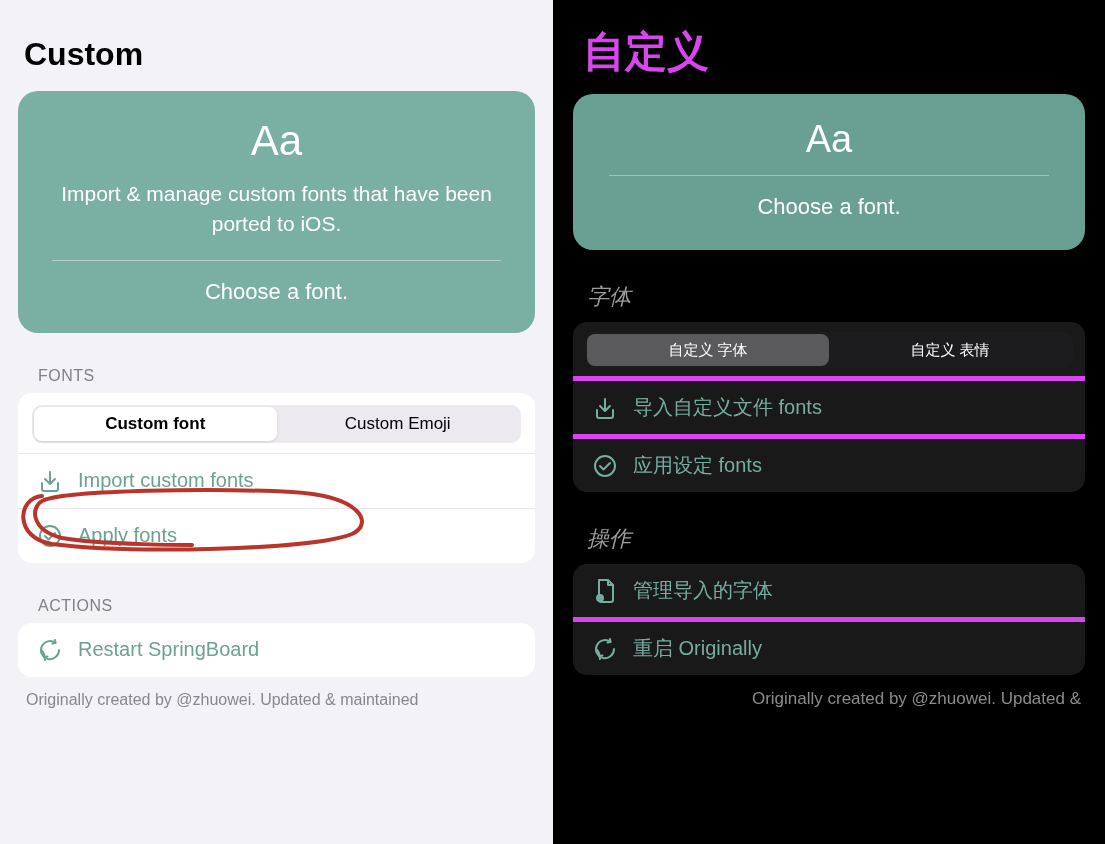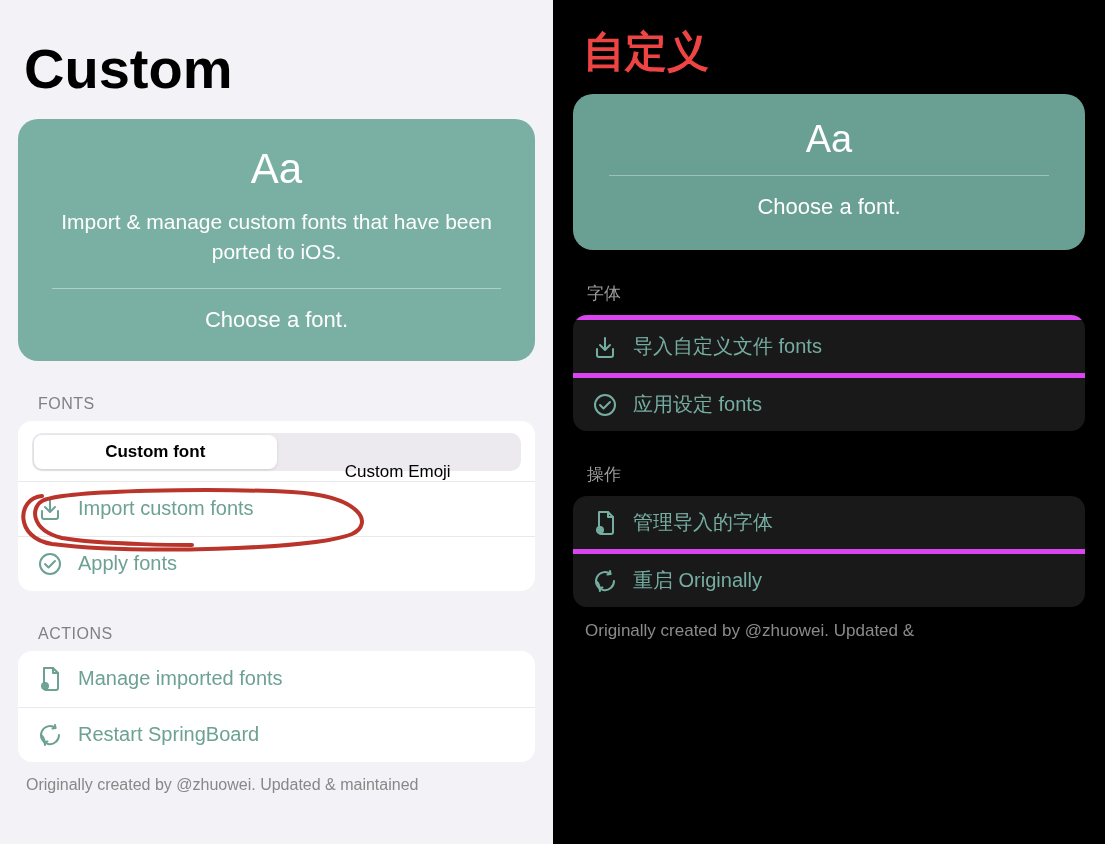--- a/index.html
+++ b/index.html
@@ -9,21 +9,21 @@
   
   .pane-left {
     width: 553px;
     height: 844px;
     background: #f2f2f7;
     padding: 0;
     overflow: hidden;
     position: relative;
   }
   .pane-left .title {
-    font-size: 56px;
+    font-size: 32px;
     font-weight: 800;
     color: #000;
     padding: 36px 24px 18px 24px;
   }
   .hero-left {
     margin: 0 18px 0 18px;
     background: #7ab0a3;
     border-radius: 20px;
     padding: 26px 34px 28px 34px;
     color: #fff;
@@ -47,21 +47,21 @@
     border-radius: 14px;
     overflow: hidden;
   }
 
   .seg-l {
     display: flex;
     background: #eceaee;
     border-radius: 10px;
     margin: 12px 14px 10px 14px;
     height: 38px;
-    align-items: flex-start;
+    align-items: flex-end;
     padding: 2px;
   }
   .seg-l .seg-item {
     flex: 1;
     text-align: center;
     font-size: 17px;
     font-weight: 600;
     color: #000;
     height: 34px;
     line-height: 34px;
@@ -105,40 +105,41 @@
     width: 552px;
     height: 844px;
     background: #000;
     padding: 0;
     overflow: hidden;
     color: #fff;
   }
   .pane-right .title {
     font-size: 42px;
     font-weight: 600;
-    color: #ef4444;
+    color: #d946ef;
     padding: 24px 24px 14px 30px;
   }
   .hero-right {
     margin: 0 20px 0 20px;
     background: #6aa094;
     border-radius: 20px;
     padding: 24px 36px 30px 36px;
     color: #fff;
     text-align: center;
   }
   .hero-right .aa { font-size: 38px; font-weight: 400; margin-bottom: 14px; }
   .hero-right .desc { font-size: 21px; line-height: 1.55; margin-bottom: 18px; }
   .hero-right hr { border: none; border-top: 1px solid rgba(255,255,255,0.35); margin: 0 0 18px 0; }
   .hero-right .choose { font-size: 22px; }
 
   .section-label-r {
-    font-size: 17px;
+    font-size: 22px;
     color: #9c9c9e;
     padding: 32px 28px 10px 34px;
+    font-style: italic;
   }
 
   .card-r {
     background: #191919;
     margin: 0 20px 0 20px;
     border-radius: 14px;
     overflow: hidden;
   }
 
   .seg-r {
@@ -167,20 +168,21 @@
     padding: 13px 18px 13px 18px;
     border-top: 5px solid #d946ef;
   }
   .row-r .ic { width: 28px; display: flex; justify-content: center; margin-right: 14px; }
   .row-r .txt { font-size: 20px; color: #76ada1; }
 
   .footer-r {
     font-size: 17px;
     color: #8b8b8d;
     padding: 14px 24px 0 32px;
+    text-align: right;
   }
 
   svg { display: block; }
 </style>
 </head>
 <body>
 
 <div class="pane-left">
   <div class="title">Custom</div>
 
@@ -217,31 +219,20 @@
           <path d="M7 12 L10.5 15.5 L17 9"></path>
         </svg>
       </span>
       <span class="txt">Apply fonts</span>
     </div>
   </div>
 
   <div class="section-label-l">ACTIONS</div>
 
   <div class="card-l">
-    <div class="row-l" style="border-top:none">
-      <span class="ic">
-        <svg width="22" height="26" viewBox="0 0 22 26" fill="none" stroke="#6ca193" stroke-width="2" stroke-linecap="round" stroke-linejoin="round">
-          <path d="M5 2 L14 2 L19 7 L19 22 Q19 24 17 24 L7 24 Q5 24 5 22 Z"></path>
-          <path d="M14 2 L14 7 L19 7"></path>
-          <circle cx="6" cy="20" r="3" fill="#f2f2f7"></circle>
-          <circle cx="6" cy="20" r="1.2" fill="none"></circle>
-        </svg>
-      </span>
-      <span class="txt">Manage imported fonts</span>
-    </div>
 
     <div class="row-l">
       <span class="ic">
         <svg width="24" height="24" viewBox="0 0 24 24" fill="none" stroke="#6ca193" stroke-width="2" stroke-linecap="round" stroke-linejoin="round">
           <path d="M21 12 A9 9 0 1 1 17.5 5"></path>
           <path d="M3 12 A9 9 0 0 1 6.5 19"></path>
           <path d="M17 2 L17.5 5 L14.5 5.5"></path>
           <path d="M7 22 L6.5 19 L9.5 18.5"></path>
         </svg>
       </span>
@@ -261,20 +252,24 @@
 
   <div class="hero-right">
     <div class="aa">Aa</div>
     <hr>
     <div class="choose">Choose a font.</div>
   </div>
 
   <div class="section-label-r">字体</div>
 
   <div class="card-r">
+    <div class="seg-r">
+      <div class="seg-item active">自定义 字体</div>
+      <div class="seg-item">自定义 表情</div>
+    </div>
 
     <div class="row-r">
       <span class="ic">
         <svg width="22" height="24" viewBox="0 0 22 24" fill="none" stroke="#76ada1" stroke-width="2" stroke-linecap="round" stroke-linejoin="round">
           <path d="M11 3 L11 14"></path>
           <path d="M6 10 L11 15 L16 10"></path>
           <path d="M3 14 L3 20 Q3 22 5 22 L17 22 Q19 22 19 20 L19 14"></path>
         </svg>
       </span>
       <span class="txt">导入自定义文件 fonts</span>

